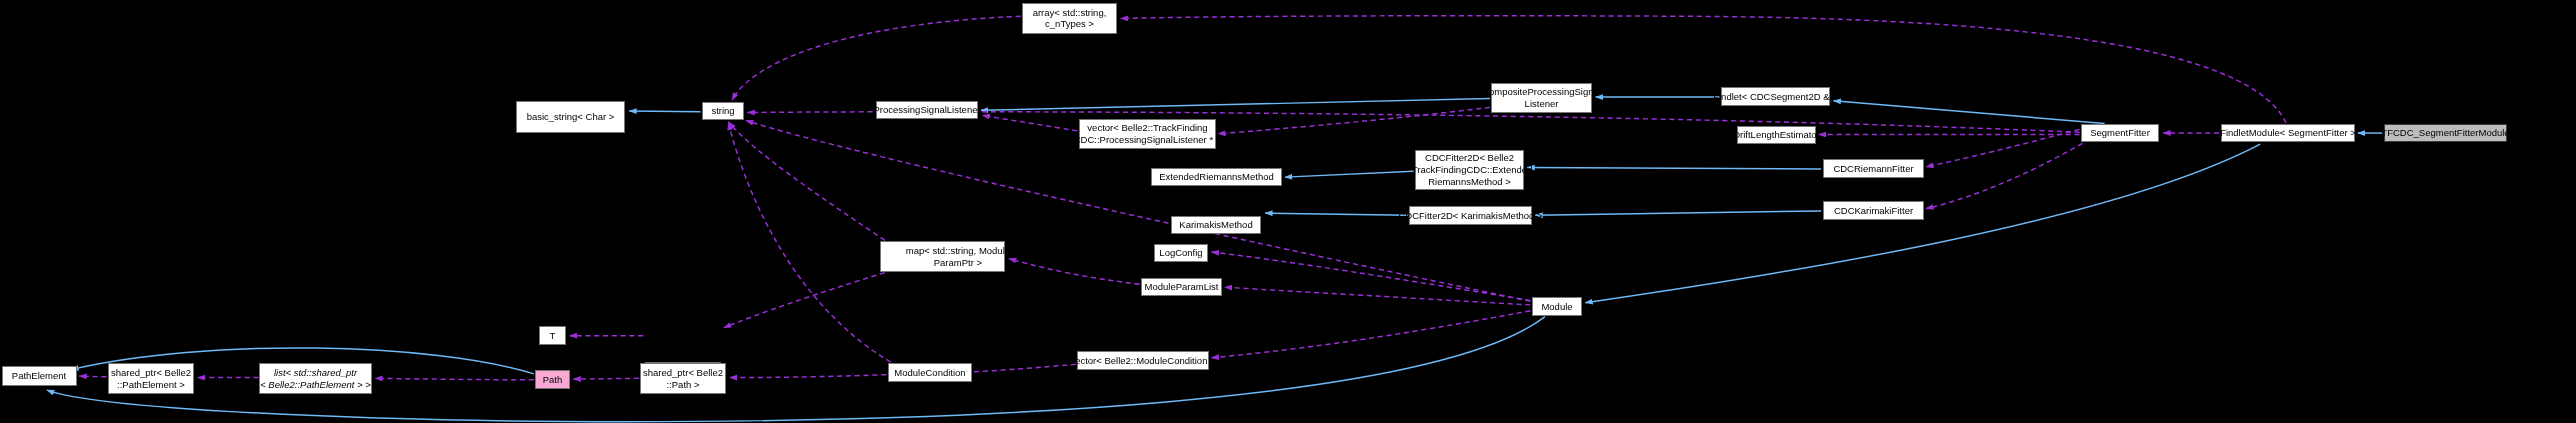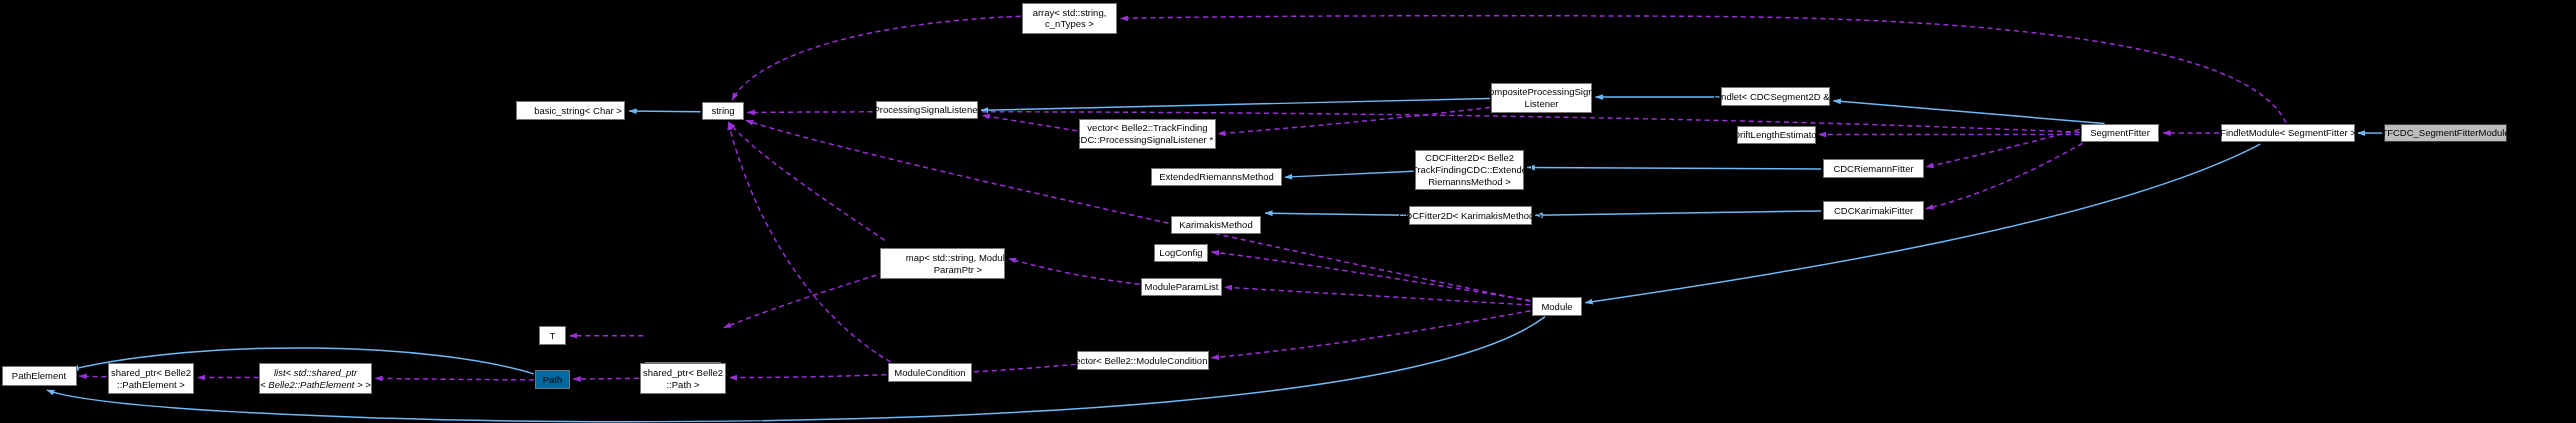--- a/index.html
+++ b/index.html
@@ -67,21 +67,21 @@
       <path d="M 727 517 C 660 517 580 516 511 515" fill="none" stroke="#9b30d9" stroke-width="2" stroke-dasharray="7 5" marker-end="url(#arrow-usage)"></path>
       <path d="M 352 514 L 269 514" fill="none" stroke="#9b30d9" stroke-width="2" stroke-dasharray="7 5" marker-end="url(#arrow-usage)"></path>
       <path d="M 145 513 L 108 512" fill="none" stroke="#9b30d9" stroke-width="2" stroke-dasharray="7 5" marker-end="url(#arrow-usage)"></path>
       <path d="M 876 457 L 776 457" fill="none" stroke="#9b30d9" stroke-width="2" stroke-dasharray="7 5" marker-end="url(#arrow-usage)"></path>
       <path d="M 1205 371 C 1110 400 1030 428 986 446" fill="none" stroke="#9b30d9" stroke-width="2" stroke-dasharray="7 5" marker-end="url(#arrow-usage)"></path>
     </svg>
 <div class="node" style="left: 1022px; top: 2.9px; width: 95px; height: 31px; background: rgb(255, 255, 255); border-color: rgb(117, 117, 117); color: rgb(0, 0, 0);">
       <div class="nl">array&lt; std::string,</div>
       <div class="nl">c_nTypes &gt;</div>
     </div>
-    <div class="node" style="left: 516px; top: 101px; width: 109px; height: 19px; background: rgb(255, 255, 255); border-color: rgb(117, 117, 117); color: rgb(0, 0, 0); align-items: flex-end;">
+    <div class="node" style="left: 516px; top: 101px; width: 109px; height: 32px; background: rgb(255, 255, 255); border-color: rgb(117, 117, 117); color: rgb(0, 0, 0);">
       <div class="nl">basic_string&lt; Char &gt;</div>
     </div>
     <div class="node" style="left: 702px; top: 102px; width: 42px; height: 18.4px; background: rgb(255, 255, 255); border-color: rgb(117, 117, 117); color: rgb(0, 0, 0);">
       <div class="nl">string</div>
     </div>
     <div class="node" style="left: 876px; top: 101px; width: 102px; height: 18.4px; background: rgb(255, 255, 255); border-color: rgb(117, 117, 117); color: rgb(0, 0, 0);">
       <div class="nl">ProcessingSignalListener</div>
     </div>
     <div class="node" style="left: 1079px; top: 119px; width: 137px; height: 30px; background: rgb(255, 255, 255); border-color: rgb(117, 117, 117); color: rgb(0, 0, 0);">
       <div class="nl">vector&lt; Belle2::TrackFinding</div>
@@ -119,40 +119,40 @@
     </div>
     <div class="node" style="left: 1171px; top: 203px; width: 90px; height: 18.4px; background: rgb(255, 255, 255); border-color: rgb(117, 117, 117); color: rgb(0, 0, 0); margin-top: 13px;">
       <div class="nl">KarimakisMethod</div>
     </div>
     <div class="node" style="left: 1409px; top: 206px; width: 123px; height: 19px; background: rgb(255, 255, 255); border-color: rgb(117, 117, 117); color: rgb(0, 0, 0);">
       <div class="nl">CDCFitter2D&lt; KarimakisMethod &gt;</div>
     </div>
     <div class="node" style="left: 1823px; top: 201px; width: 101px; height: 19px; background: rgb(255, 255, 255); border-color: rgb(117, 117, 117); color: rgb(0, 0, 0);">
       <div class="nl">CDCKarimakiFitter</div>
     </div>
-    <div class="node" style="left: 880px; top: 248px; width: 125px; height: 31px; background: rgb(255, 255, 255); border-color: rgb(117, 117, 117); color: rgb(0, 0, 0); padding-left: 33px;">
+    <div class="node" style="left: 880px; top: 241px; width: 125px; height: 31px; background: rgb(255, 255, 255); border-color: rgb(117, 117, 117); color: rgb(0, 0, 0); padding-left: 33px;">
       <div class="nl">map&lt; std::string, Module</div>
       <div class="nl">ParamPtr &gt;</div>
     </div>
     <div class="node" style="left: 1154px; top: 244px; width: 54px; height: 18.4px; background: rgb(255, 255, 255); border-color: rgb(117, 117, 117); color: rgb(0, 0, 0);">
       <div class="nl">LogConfig</div>
     </div>
     <div class="node" style="left: 1141px; top: 278px; width: 81px; height: 18.4px; background: rgb(255, 255, 255); border-color: rgb(117, 117, 117); color: rgb(0, 0, 0);">
       <div class="nl">ModuleParamList</div>
     </div>
     <div class="node" style="left: 1532px; top: 297px; width: 50px; height: 19px; background: rgb(255, 255, 255); border-color: rgb(117, 117, 117); color: rgb(0, 0, 0);">
       <div class="nl">Module</div>
     </div>
     <div class="node" style="left: 539px; top: 326px; width: 27px; height: 19px; background: rgb(255, 255, 255); border-color: rgb(117, 117, 117); color: rgb(0, 0, 0);">
       <div class="nl">T</div>
     </div>
     <div class="node" style="left: 645px; top: 326px; width: 76px; height: 19px; background: #3b82f6; border-color: rgb(117, 117, 117); color: rgb(0, 0, 0); margin-top: 36px;">
       <div class="nl">shared_ptr&lt; T &gt;</div>
     </div>
-    <div class="node" style="left: 535px; top: 370px; width: 35px; height: 19px; background: #0369a1; border-color: rgb(117, 117, 117); color: rgb(0, 0, 0);">
+    <div class="node" style="left: 535px; top: 370px; width: 35px; height: 19px; background: #f9a8d4; border-color: rgb(117, 117, 117); color: rgb(0, 0, 0);">
       <div class="nl">Path</div>
     </div>
     <div class="node" style="left: 640px; top: 363px; width: 86px; height: 31px; background: rgb(255, 255, 255); border-color: rgb(117, 117, 117); color: rgb(0, 0, 0);">
       <div class="nl">shared_ptr&lt; Belle2</div>
       <div class="nl">::Path &gt;</div>
     </div>
     <div class="node" style="left: 888px; top: 363px; width: 84px; height: 19px; background: rgb(255, 255, 255); border-color: rgb(117, 117, 117); color: rgb(0, 0, 0);">
       <div class="nl">ModuleCondition</div>
     </div>
     <div class="node" style="left: 1077px; top: 351px; width: 132px; height: 19px; background: rgb(255, 255, 255); border-color: rgb(117, 117, 117); color: rgb(0, 0, 0);">

